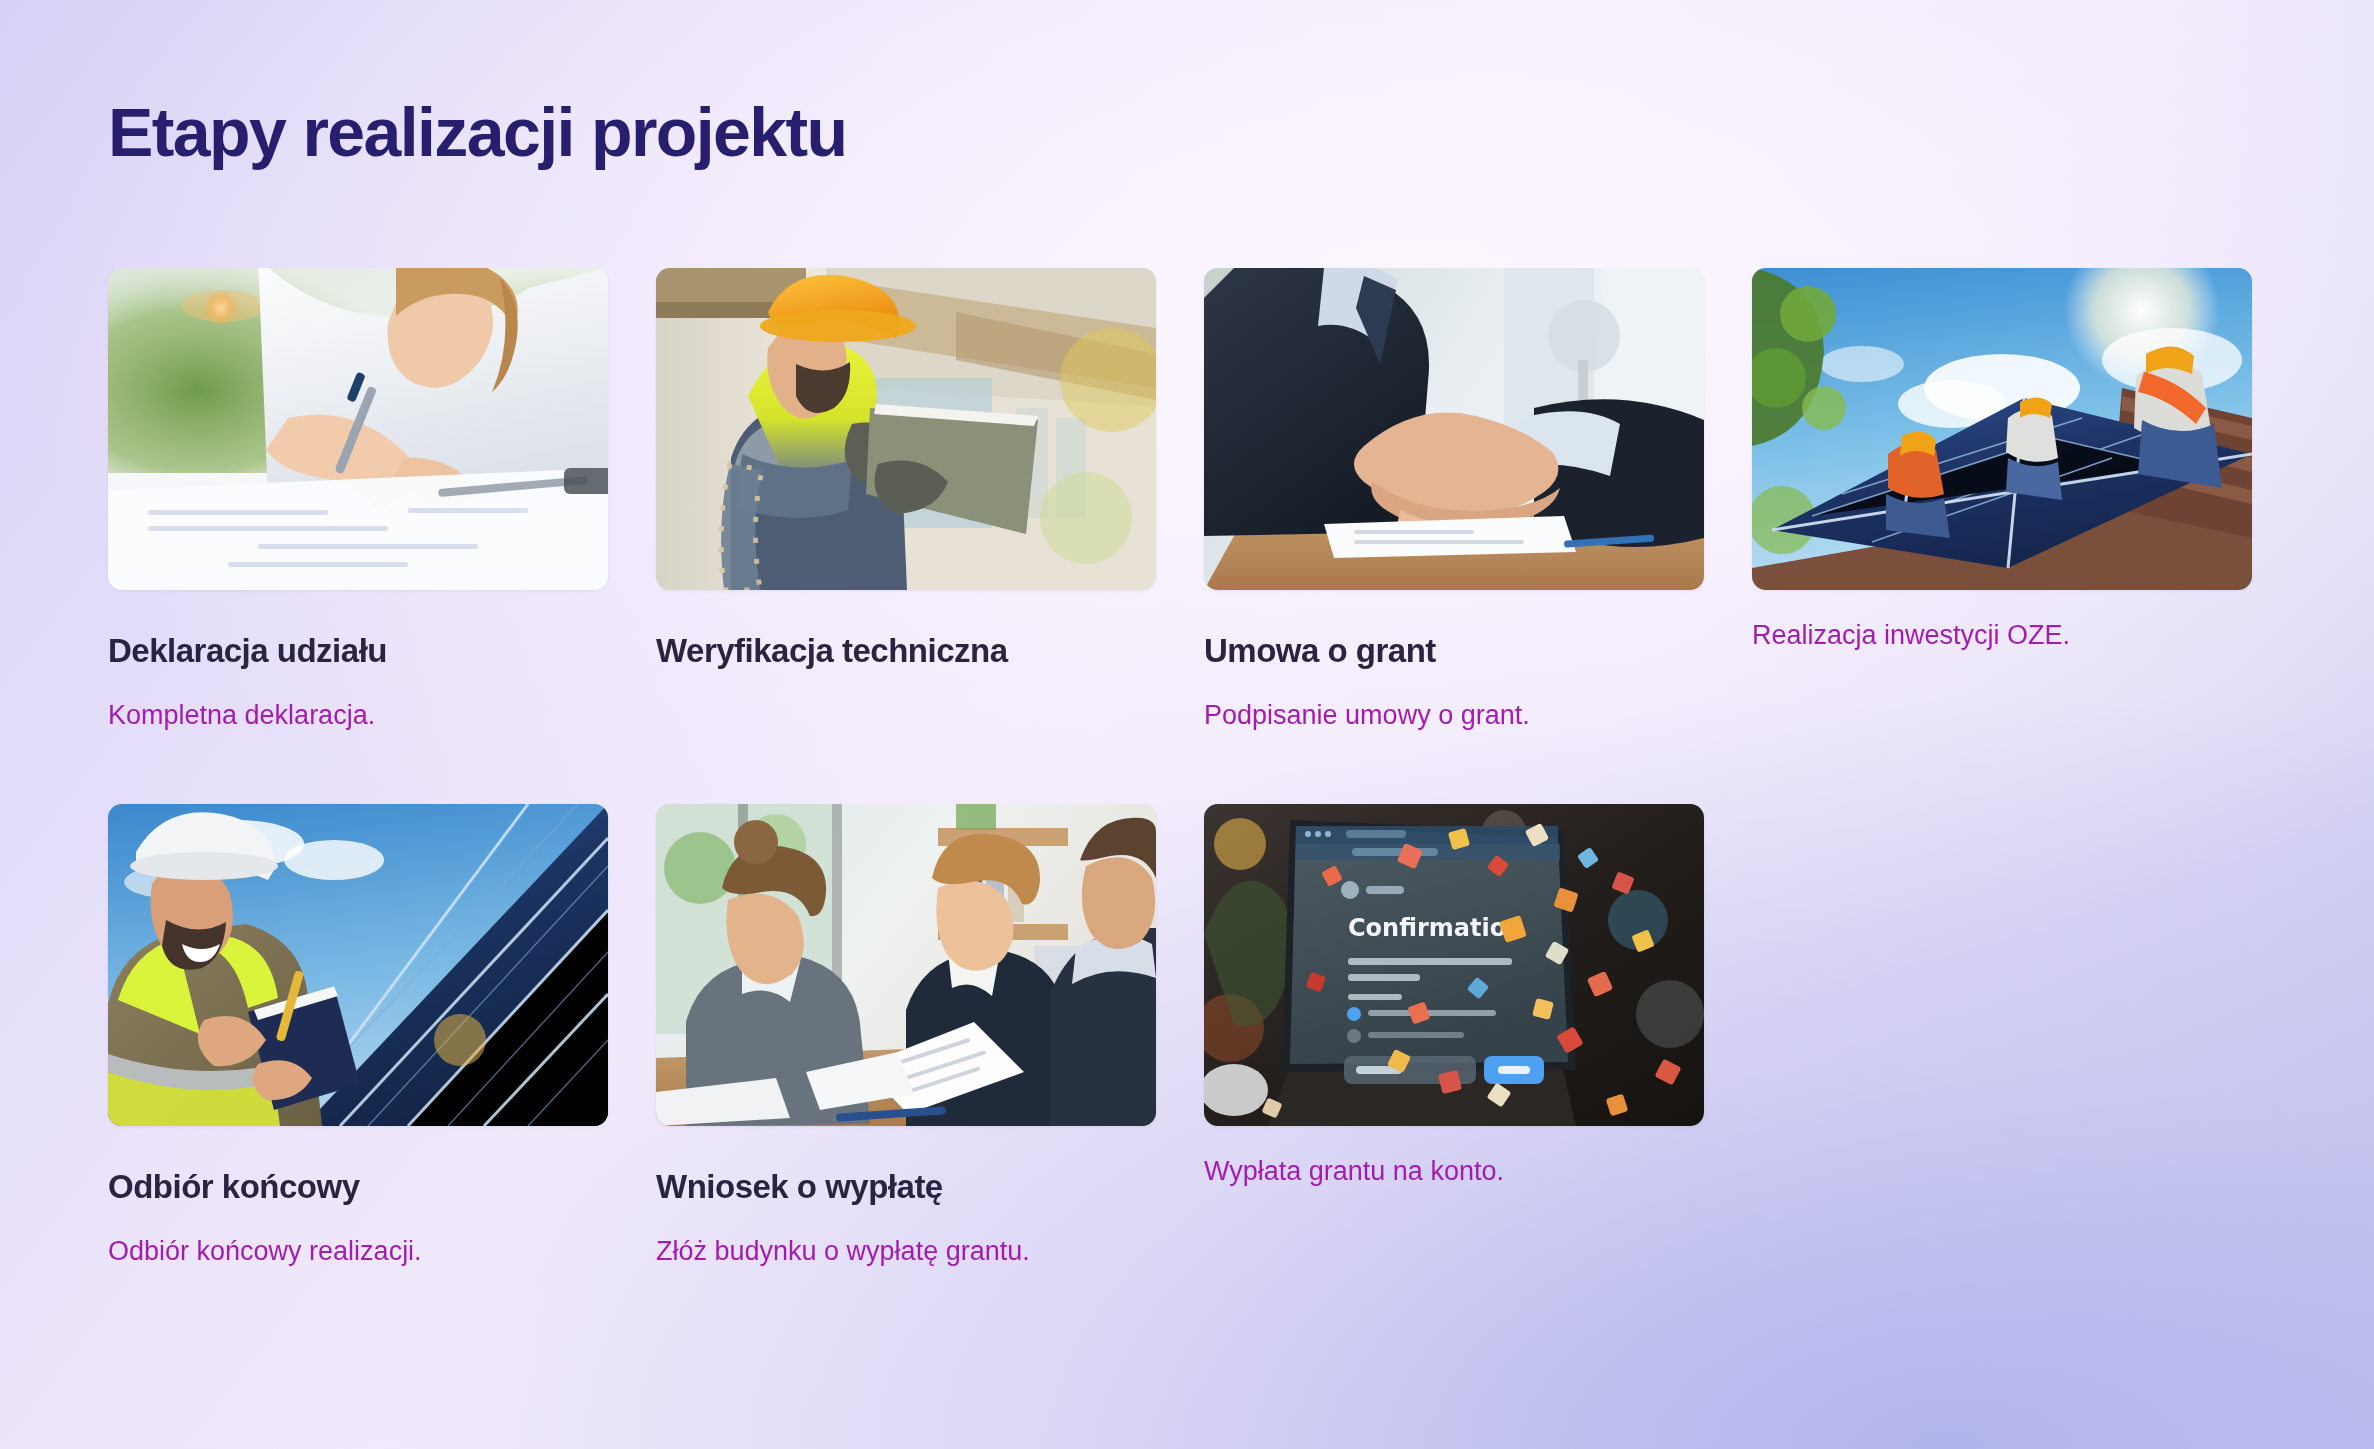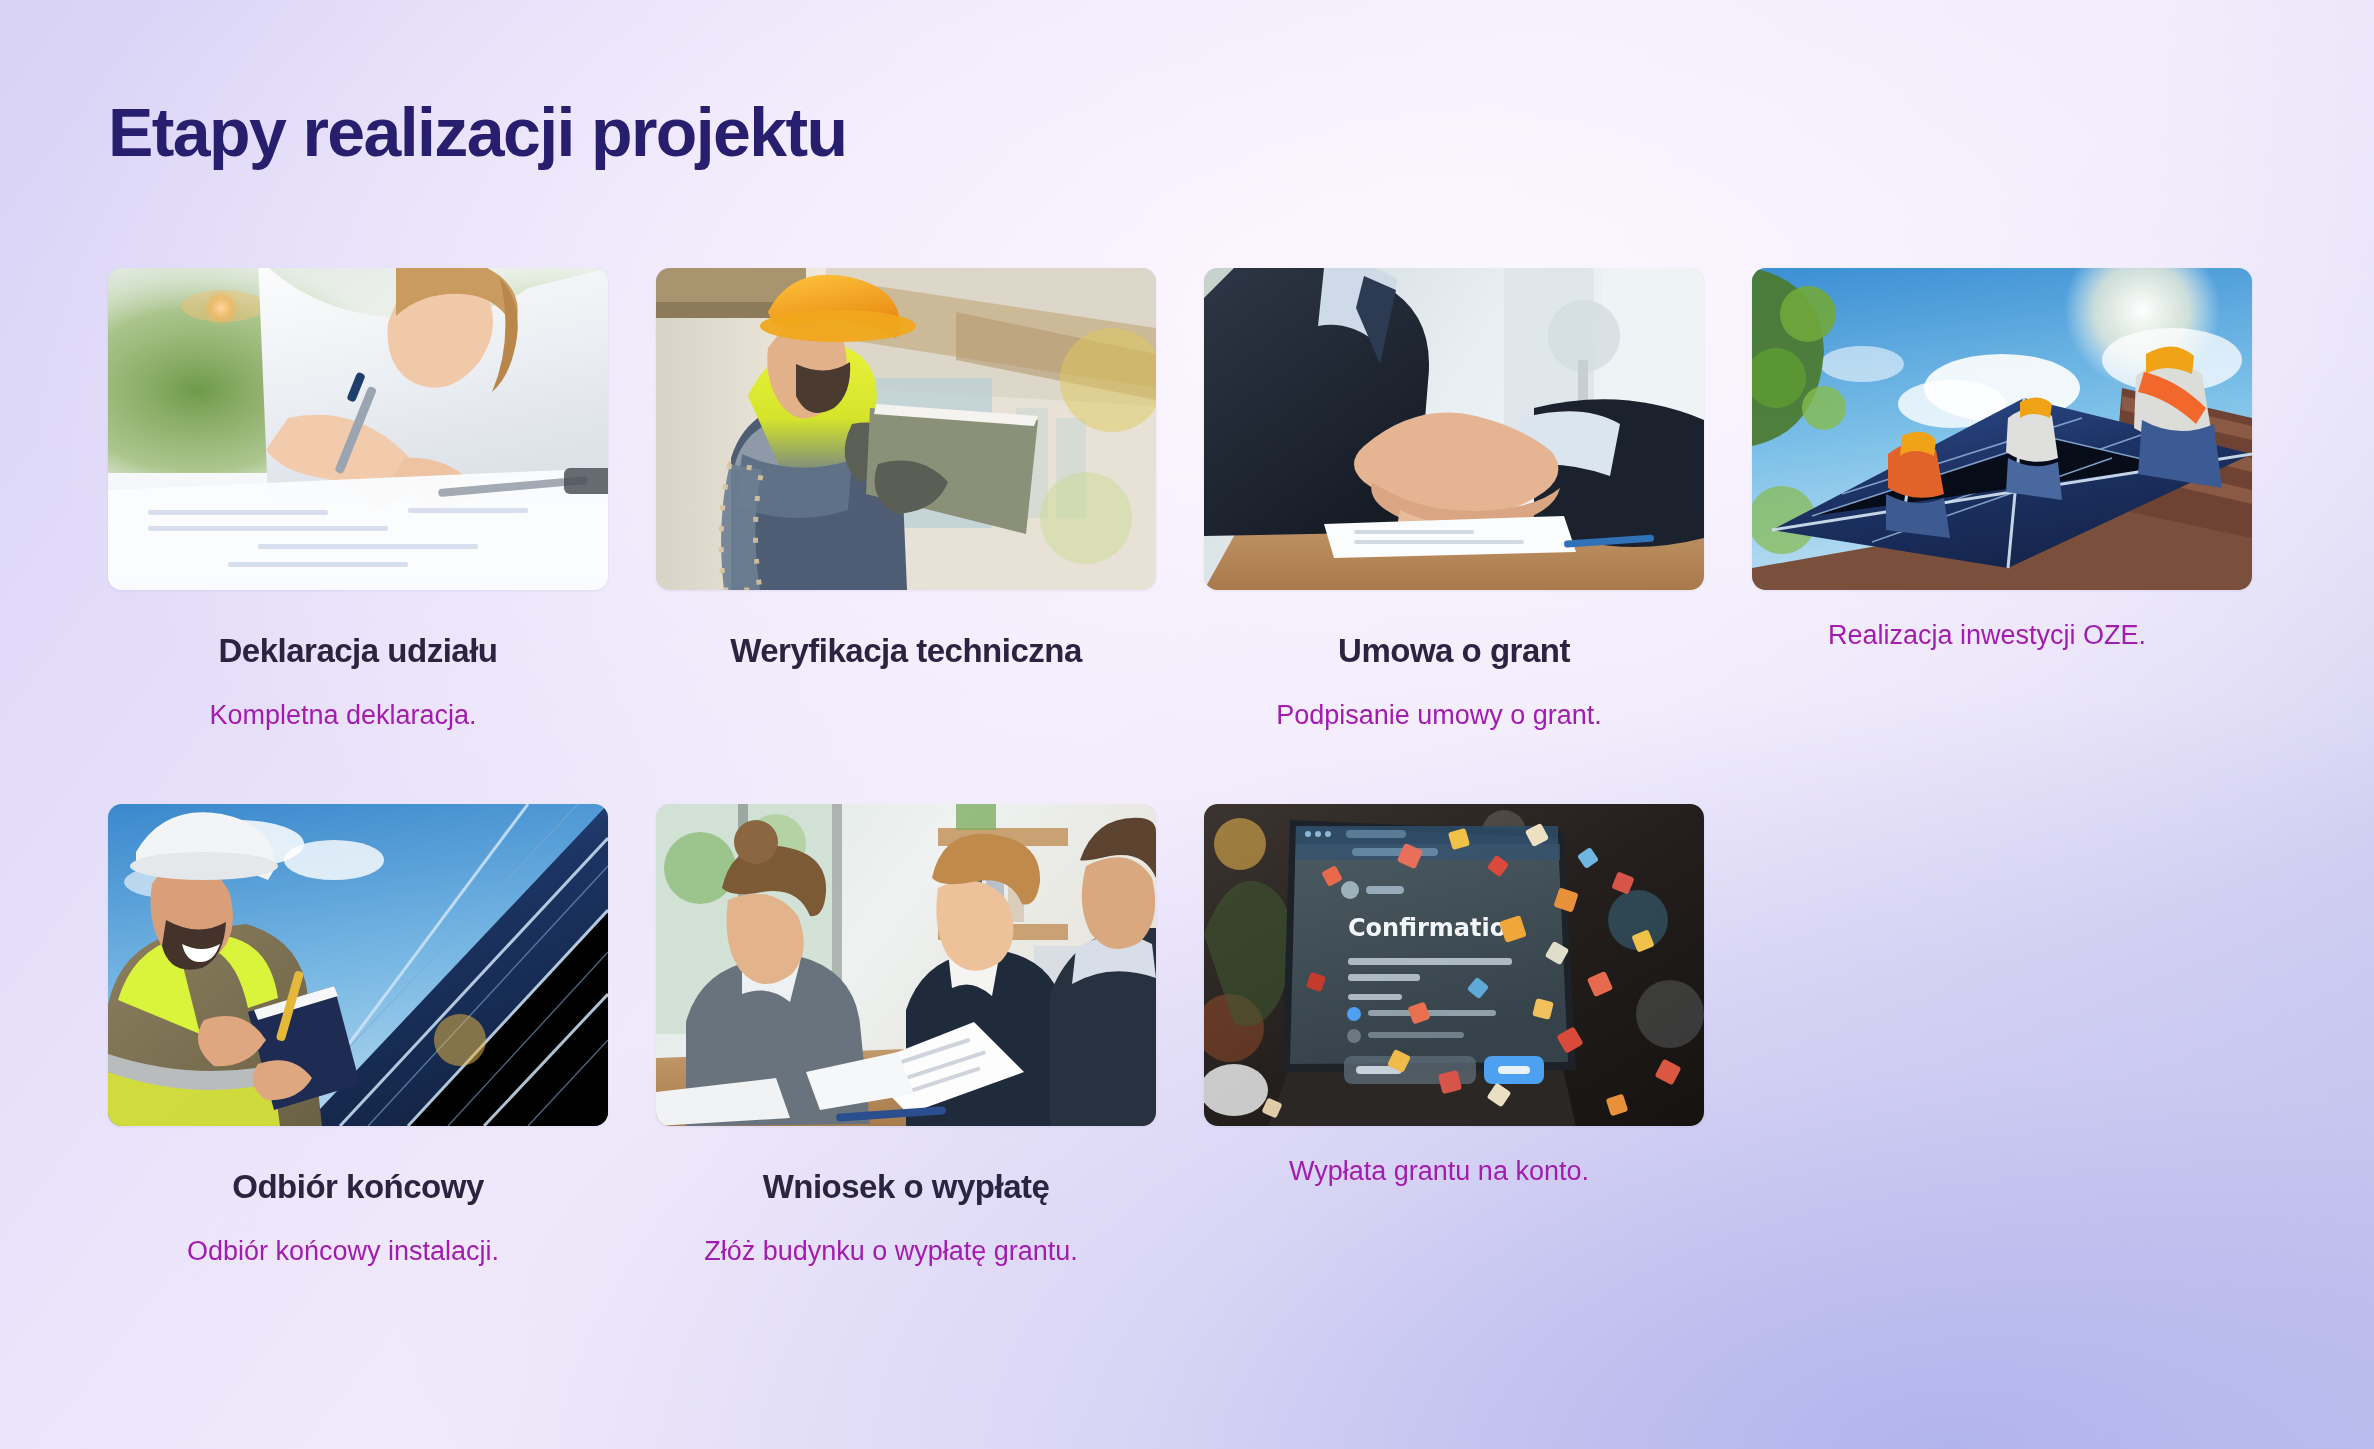--- a/index.html
+++ b/index.html
@@ -40,21 +40,20 @@
 
   .grid {
     position: absolute;
     left: 108px;
     top: 268px;
     width: 2160px;
     display: grid;
     grid-template-columns: repeat(4, 500px);
     column-gap: 48px;
     row-gap: 68px;
-    text-align: center;
   }
 
   .step-card {
     width: 500px;
   }
 
   .thumb {
     width: 500px;
     height: 322px;
     border-radius: 14px;
@@ -379,21 +378,21 @@
           <path d="M28 48 q28 -48 86 -38 q56 12 52 56 l-6 10 q-54 -24 -102 -10 q-26 6 -30 -8 Z" fill="#f2f4f5"></path>
           <ellipse cx="96" cy="62" rx="74" ry="14" fill="#e4e8ea"></ellipse>
           <path d="M140 208 L226 182 L252 280 L166 306 Z" fill="#1e2b52"></path>
           <path d="M146 206 L226 182 L230 192 L150 216 Z" fill="#f6f7f8"></path>
           <rect x="178" y="166" width="9" height="72" rx="4" transform="rotate(16 182 200)" fill="#e6b83a"></rect>
           <path d="M96 216 q40 -14 62 20 q-18 28 -52 26 q-26 -22 -10 -46 Z" fill="#dfa77f"></path>
           <path d="M150 260 q34 -12 54 14 q-14 24 -46 22 q-22 -16 -8 -36 Z" fill="#dfa77f"></path>
         </svg>
       </div>
       <div class="step-title">Odbiór końcowy</div>
-      <div class="step-desc">Odbiór końcowy instalacji.</div>
+      <div class="step-desc">Odbiór końcowy realizacji.</div>
     </div>
 
     <div class="step-card">
       <div class="thumb">
         <svg viewBox="0 0 500 322" preserveAspectRatio="xMidYMid slice">
           <defs>
             <linearGradient id="s6bg" x1="0" y1="0" x2="1" y2="0.5">
               <stop offset="0%" stop-color="#dde6e4"></stop>
                 <stop offset="50%" stop-color="#eef2f1"></stop>
                 <stop offset="100%" stop-color="#e6e2d9"></stop>

